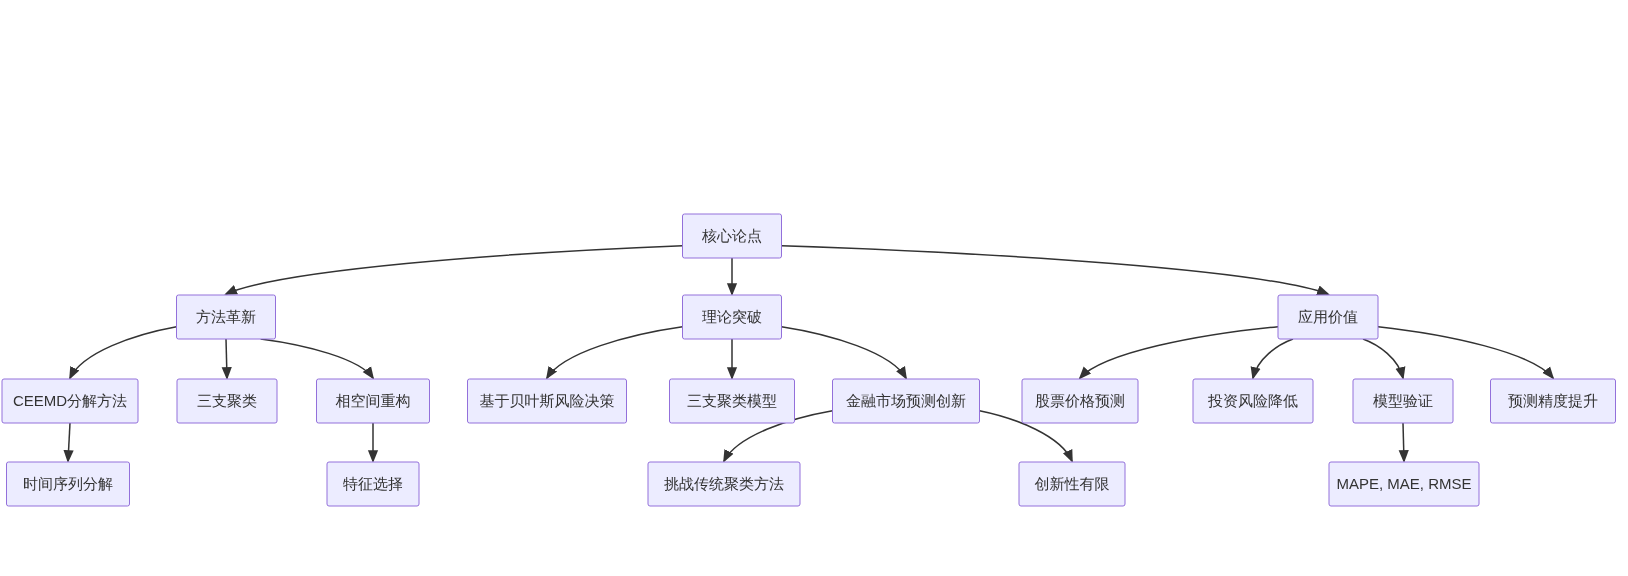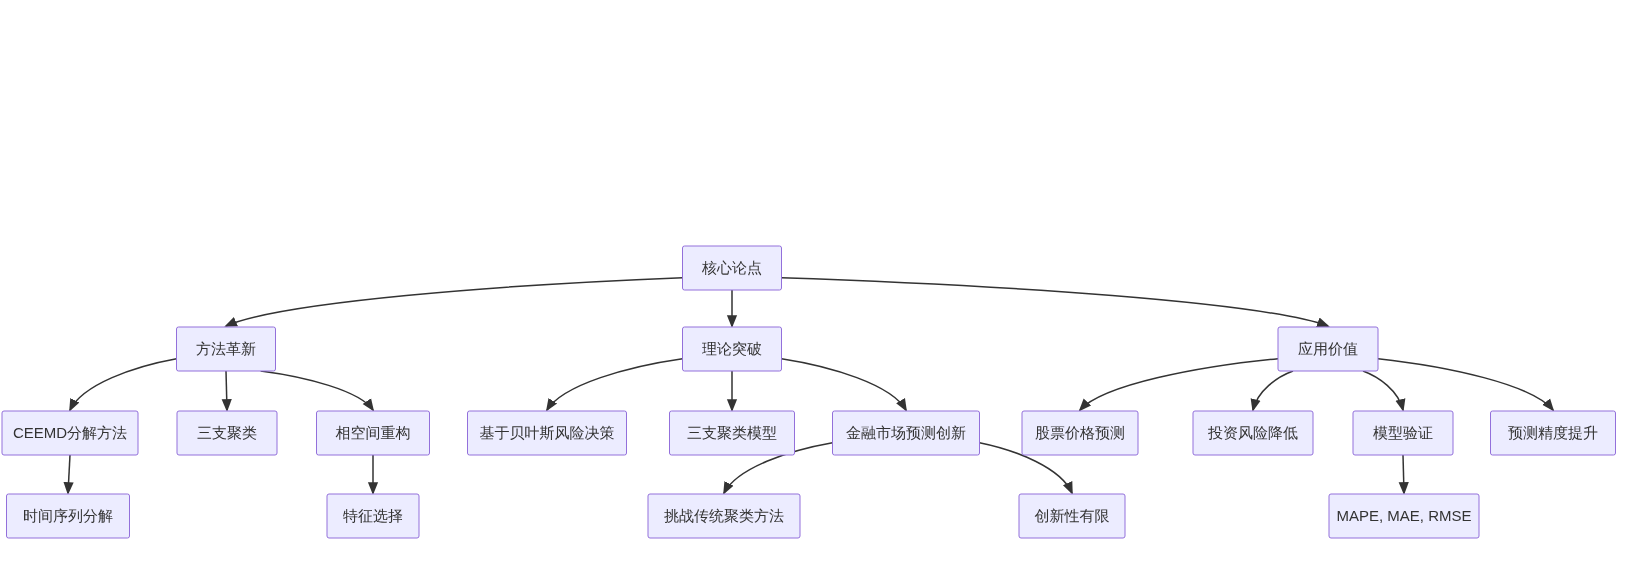--- a/index.html
+++ b/index.html
@@ -7,21 +7,20 @@
     padding: 0;
     background: #ffffff;
     font-family: "Liberation Sans", "DejaVu Sans", sans-serif;
   }
   .canvas-wrap {
     position: relative;
     width: 1628px;
     height: 536px;
     background: #ffffff;
     overflow: hidden;
-    margin-top: 32px;
   }
   svg { display: block; }
   .edge-path {
     fill: none;
     stroke-width: 1.5px;
   }
   .node-box {
     stroke-width: 1px;
   }
   .node-label {

